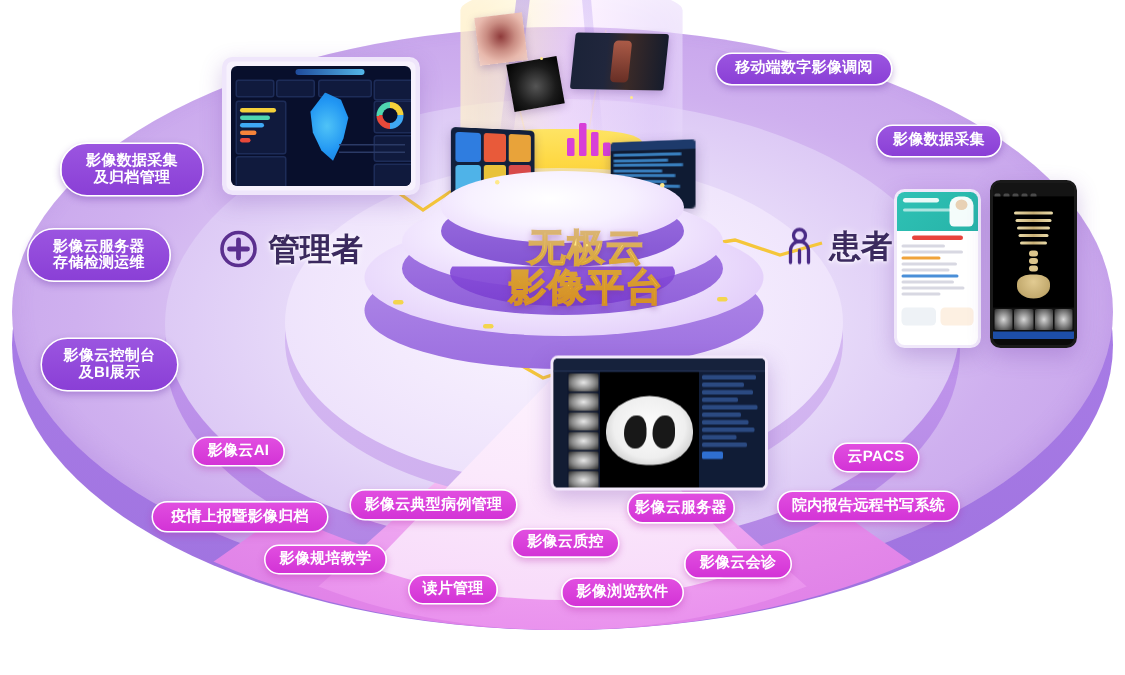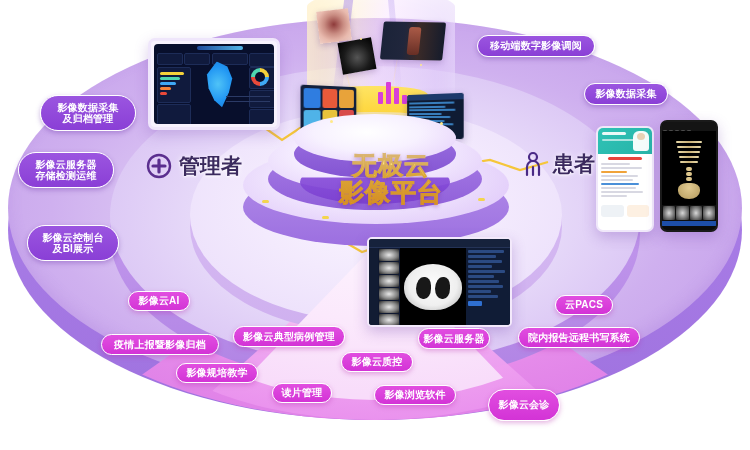--- a/index.html
+++ b/index.html
@@ -510,18 +510,18 @@
       <div class="pill pill-purple" style="left: 477px; top: 35px; width: 118px; height: 22px; font-size: 10px;">移动端数字影像调阅</div>
       <div class="pill pill-purple" style="left: 584px; top: 83px; width: 84px; height: 22px; font-size: 10px;">影像数据采集</div>
       <div class="pill pill-magenta" style="left: 128px; top: 291px; width: 62px; height: 20px; font-size: 10px;">影像云AI</div>
       <div class="pill pill-magenta" style="left: 101px; top: 334px; width: 118px; height: 21px; font-size: 10px;">疫情上报暨影像归档</div>
       <div class="pill pill-magenta" style="left: 176px; top: 363px; width: 82px; height: 20px; font-size: 10px;">影像规培教学</div>
       <div class="pill pill-magenta" style="left: 233px; top: 326px; width: 112px; height: 21px; font-size: 10px;">影像云典型病例管理</div>
       <div class="pill pill-magenta" style="left: 272px; top: 383px; width: 60px; height: 20px; font-size: 10px;">读片管理</div>
       <div class="pill pill-magenta" style="left: 341px; top: 352px; width: 72px; height: 20px; font-size: 10px;">影像云质控</div>
       <div class="pill pill-magenta" style="left: 374px; top: 385px; width: 82px; height: 20px; font-size: 10px;">影像浏览软件</div>
       <div class="pill pill-magenta" style="left: 418px; top: 328px; width: 72px; height: 21px; font-size: 10px;">影像云服务器</div>
-      <div class="pill pill-magenta" style="left: 488px; top: 366px; width: 72px; height: 32px; font-size: 10px; margin-top: 23px;">影像云会诊</div>
+      <div class="pill pill-magenta" style="left: 456px; top: 366px; width: 72px; height: 20px; font-size: 10px;">影像云会诊</div>
       <div class="pill pill-magenta" style="left: 555px; top: 295px; width: 58px; height: 20px; font-size: 10px;">云PACS</div>
       <div class="pill pill-magenta" style="left: 518px; top: 327px; width: 122px; height: 21px; font-size: 10px;">院内报告远程书写系统</div>
     </div>
 
 </div>
 
 </body></html>

